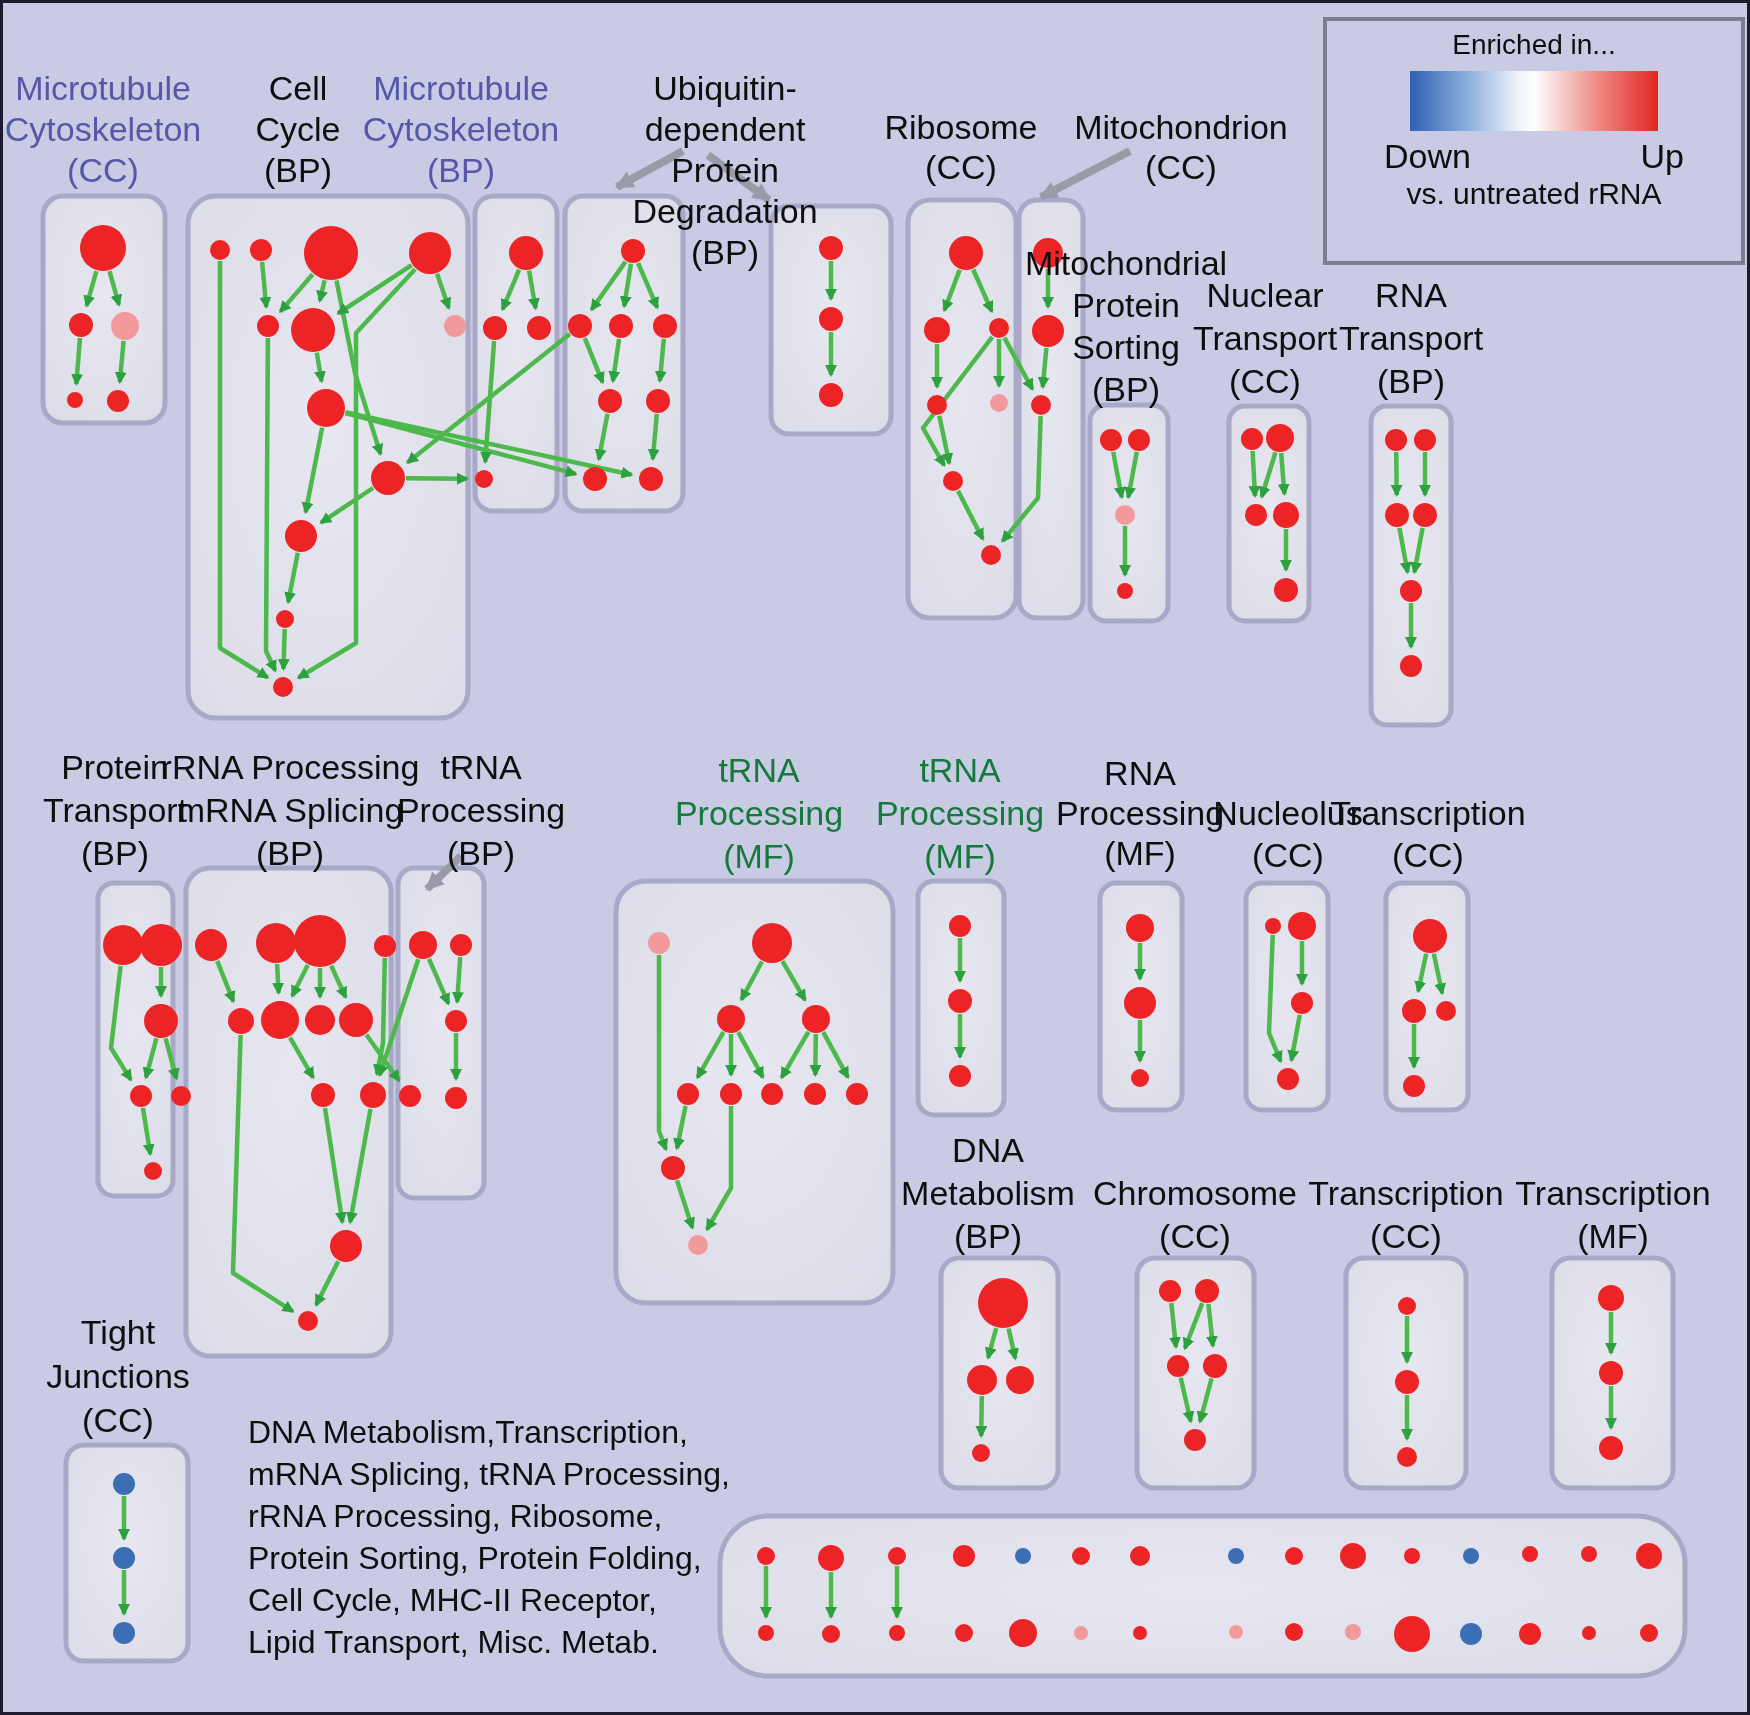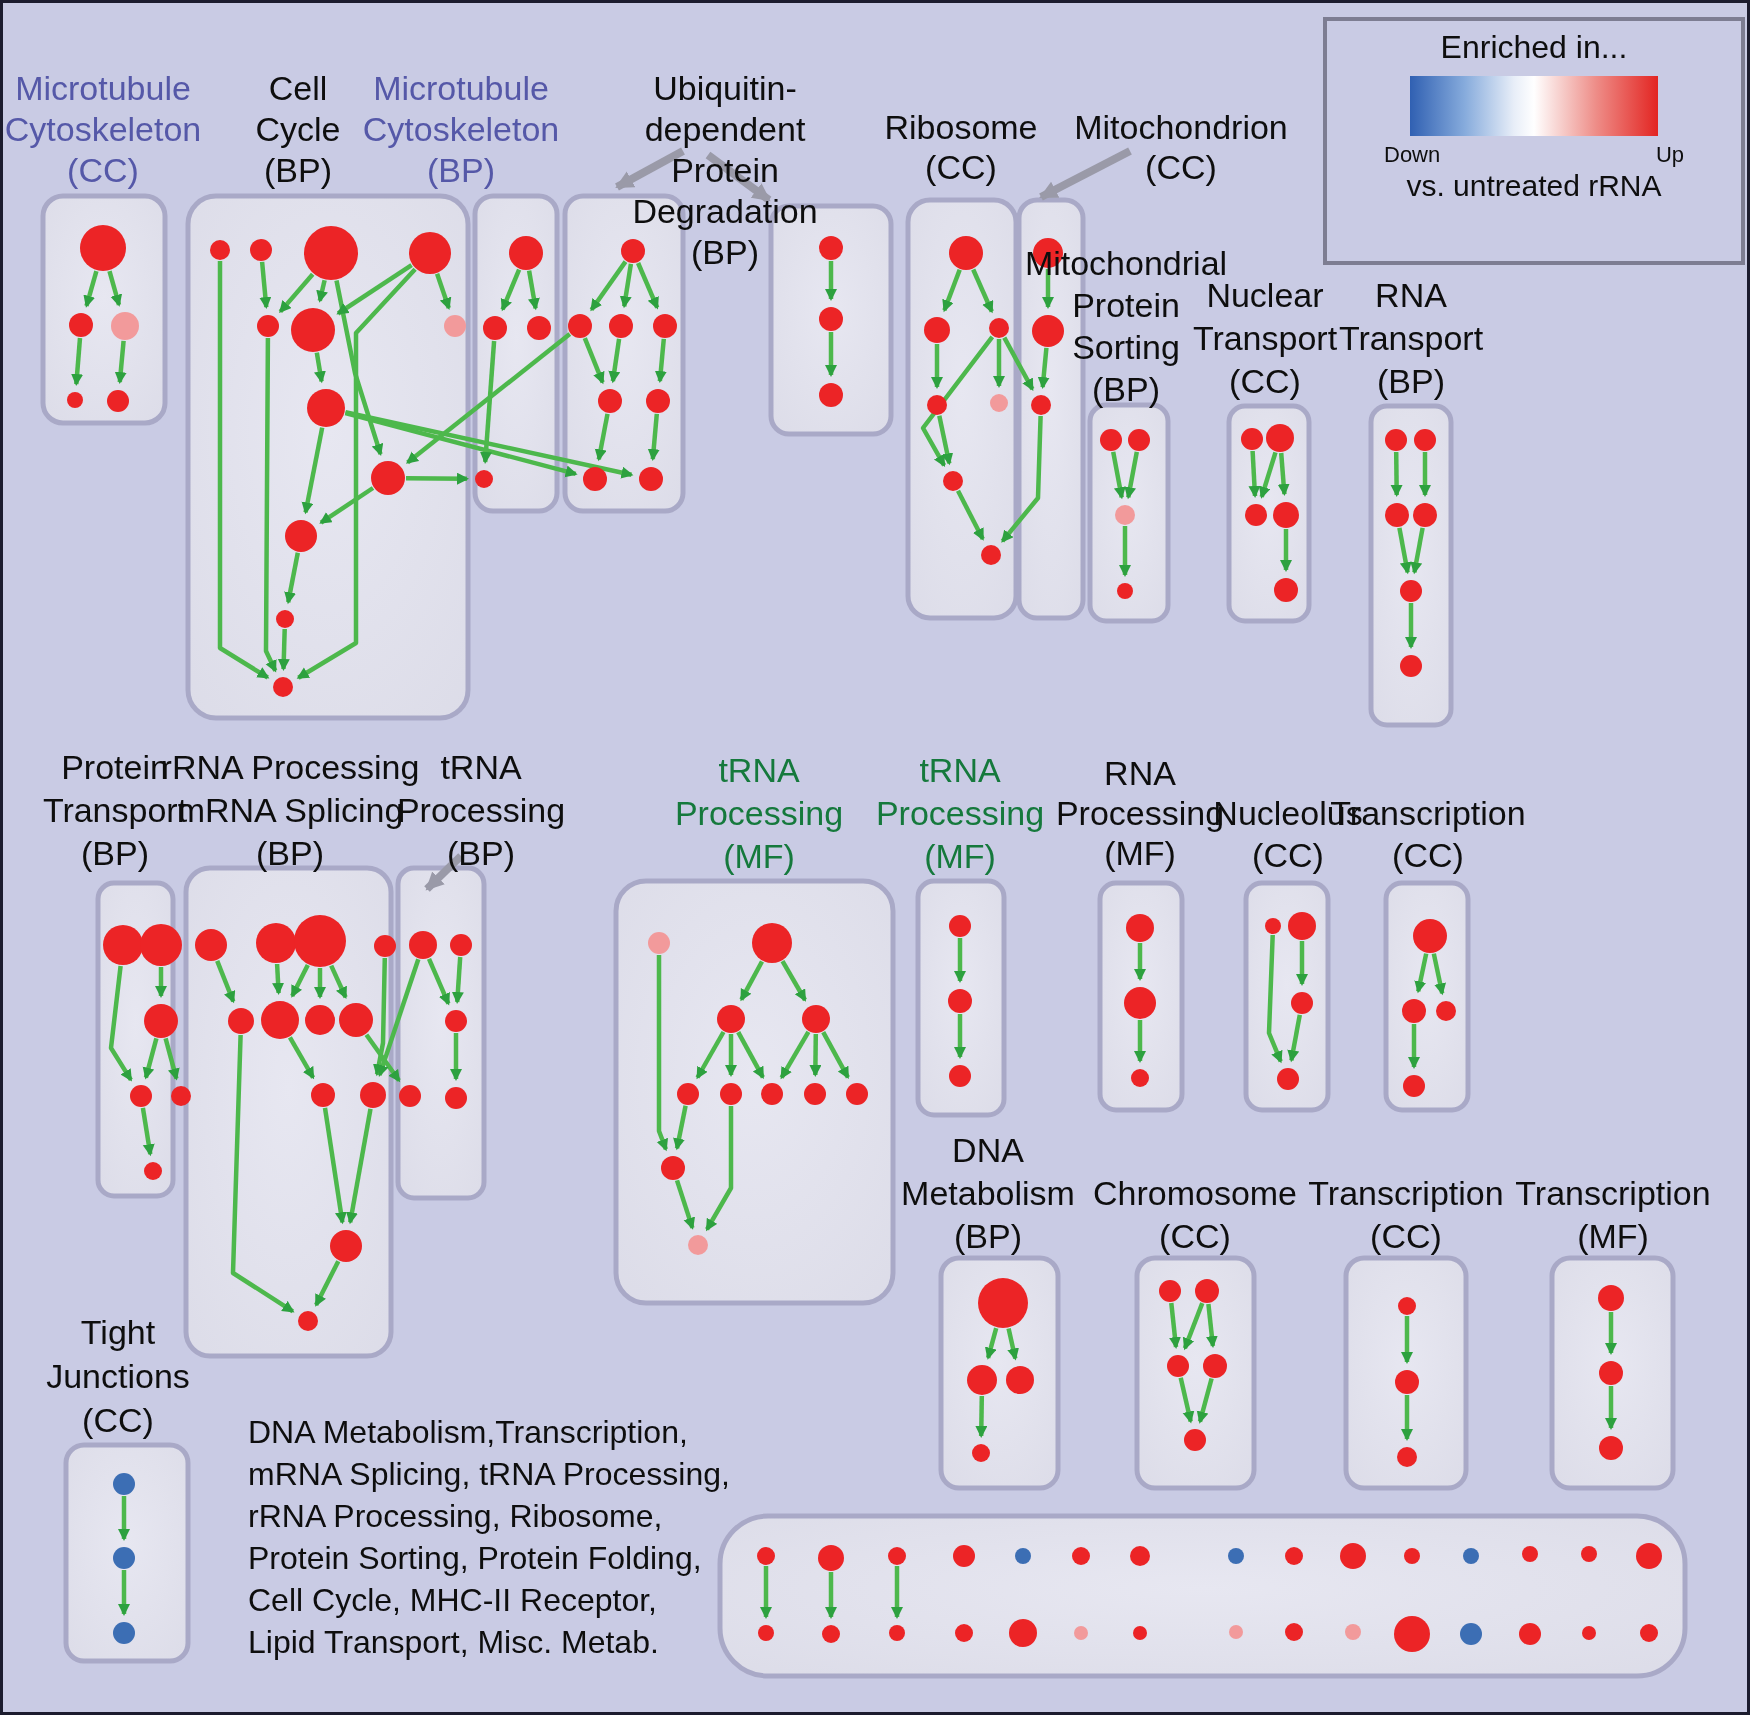--- a/index.html
+++ b/index.html
@@ -3,25 +3,25 @@
 <meta charset="utf-8">
 <style>
   html,body{margin:0;padding:0;background:#9a9ab0;}
   #figure{position:relative;width:1750px;height:1715px;background:#c9cbe4;
           border:3px solid #1c1c2e;box-sizing:border-box;overflow:hidden;
           font-family:"Liberation Sans", sans-serif;}
   #net{position:absolute;left:0;top:0;}
   
   #legend{position:absolute;left:1320px;top:14px;width:422px;height:248px;
           border:4px solid #7d7d92;background:#c9cbe4;box-sizing:border-box;text-align:center;}
-  #legend .title{font-size:32px;color:#0e0e0e;margin-top:8px;}
+  #legend .title{font-size:28px;color:#0e0e0e;margin-top:8px;}
   #legend .bar{width:248px;height:60px;margin:10px auto 6px auto;
 have               background:linear-gradient(90deg,#3060b2 0%,#86abdc 22%,#e8eef8 42%,#ffffff 50%,#f6c9c6 62%,#ee8d88 75%,#e32522 100%);}
   #legend .bar{background:linear-gradient(90deg,#3060b2 0%,#86abdc 22%,#e8eef8 42%,#ffffff 50%,#f6c9c6 62%,#ee8d88 75%,#e32522 100%);}
-  #legend .updown{display:flex;justify-content:space-between;width:300px;margin:0 auto;font-size:22px;color:#0e0e0e;}
+  #legend .updown{display:flex;justify-content:space-between;width:300px;margin:0 auto;font-size:34px;color:#0e0e0e;}
   #legend .sub{font-size:30px;color:#0e0e0e;line-height:36px;}
 </style>
 </head>
 <body>
 
 <div id="figure">
   <svg id="net" width="1750" height="1715" viewBox="0 0 1750 1715">
       <defs>
         <radialGradient id="boxgrad" cx="0.5" cy="0.45" r="0.75">
           <stop offset="0%" stop-color="#e7e7f1"></stop>

